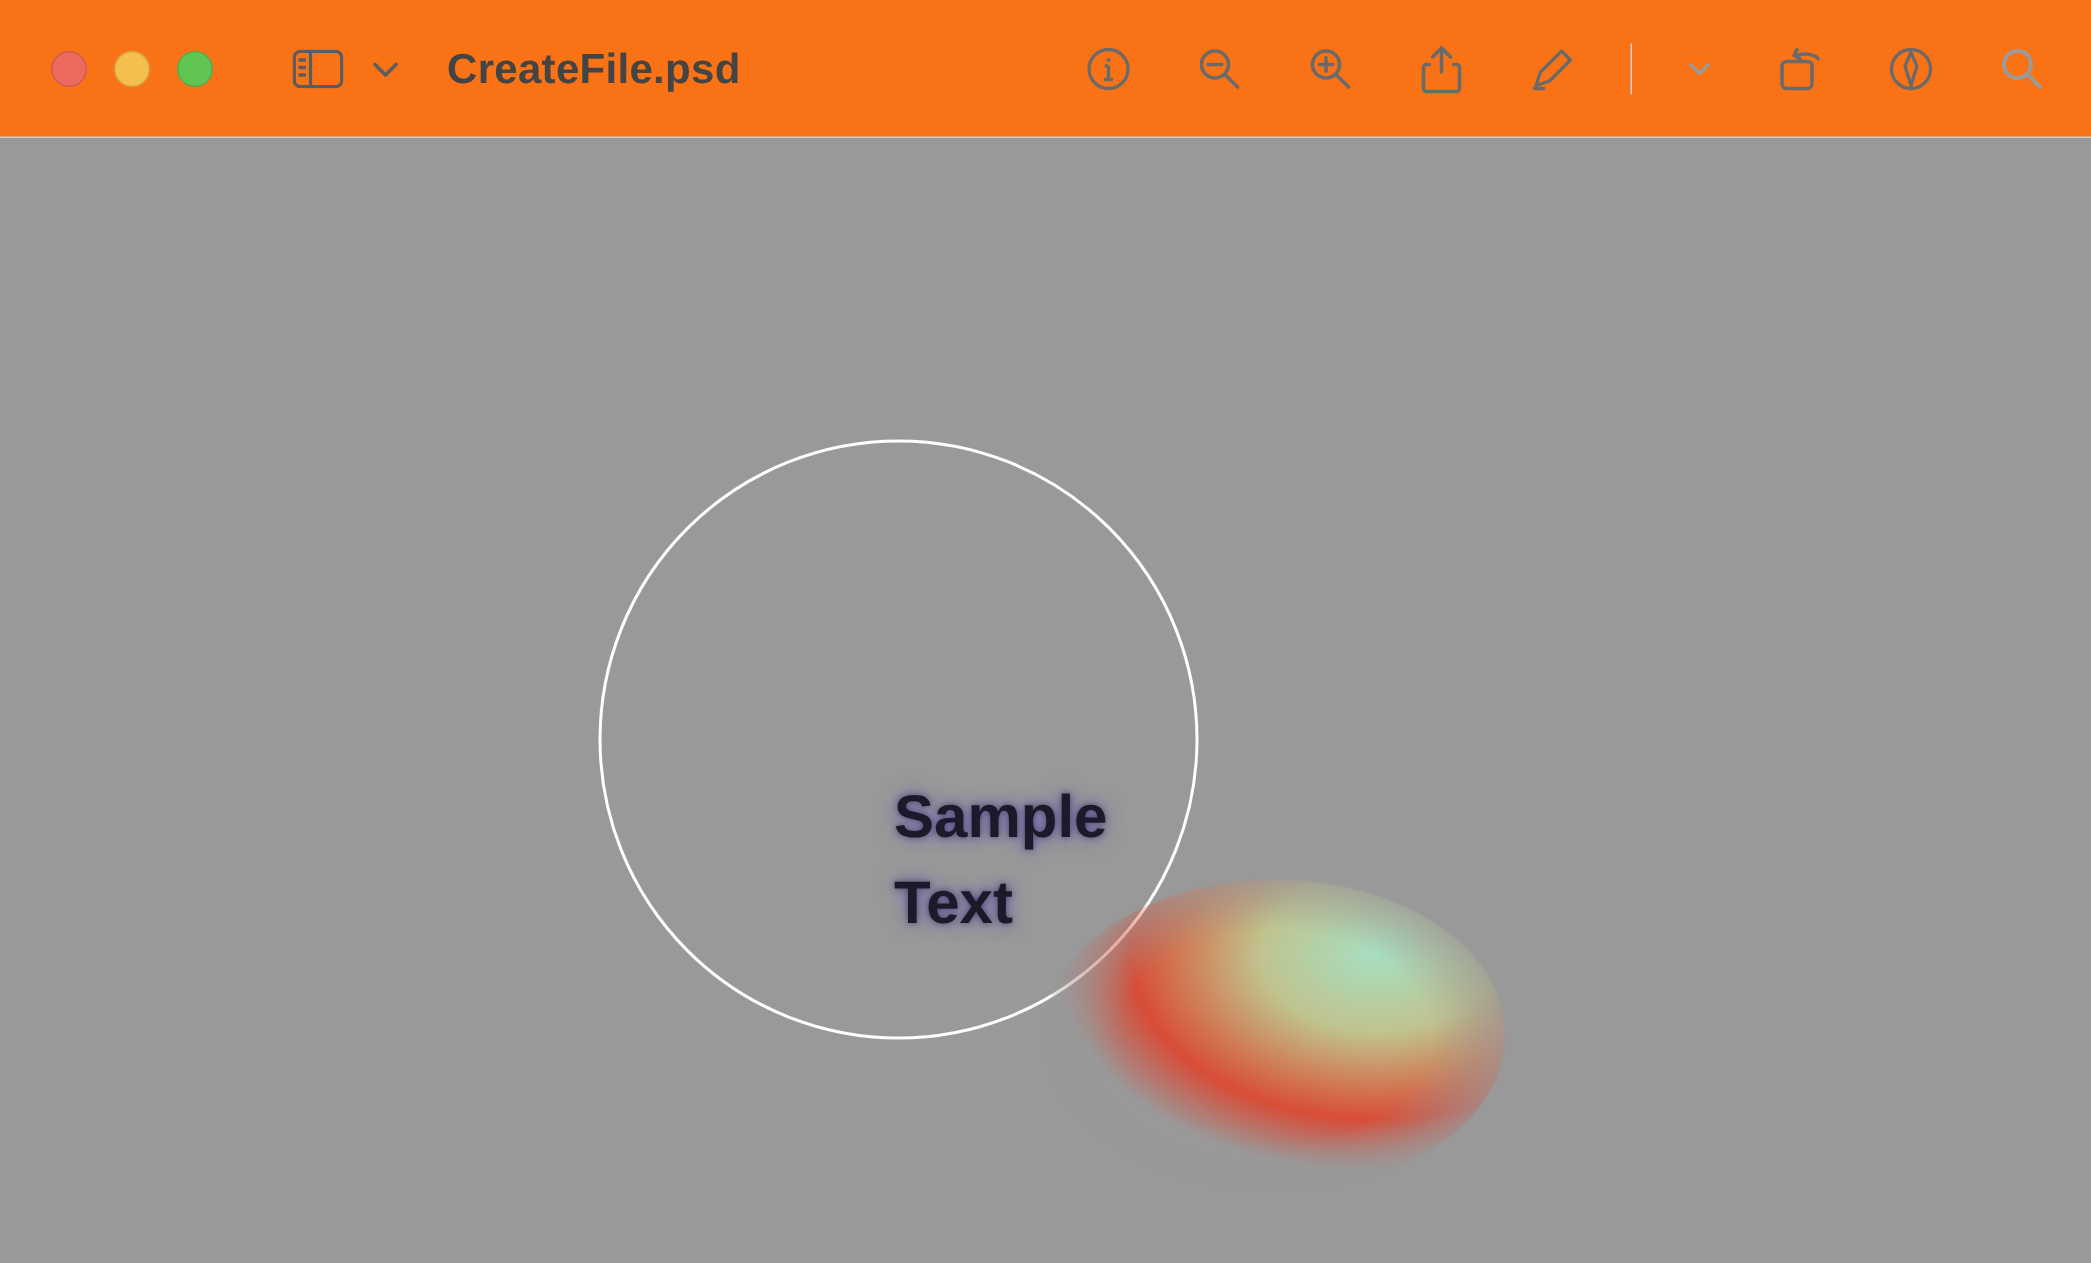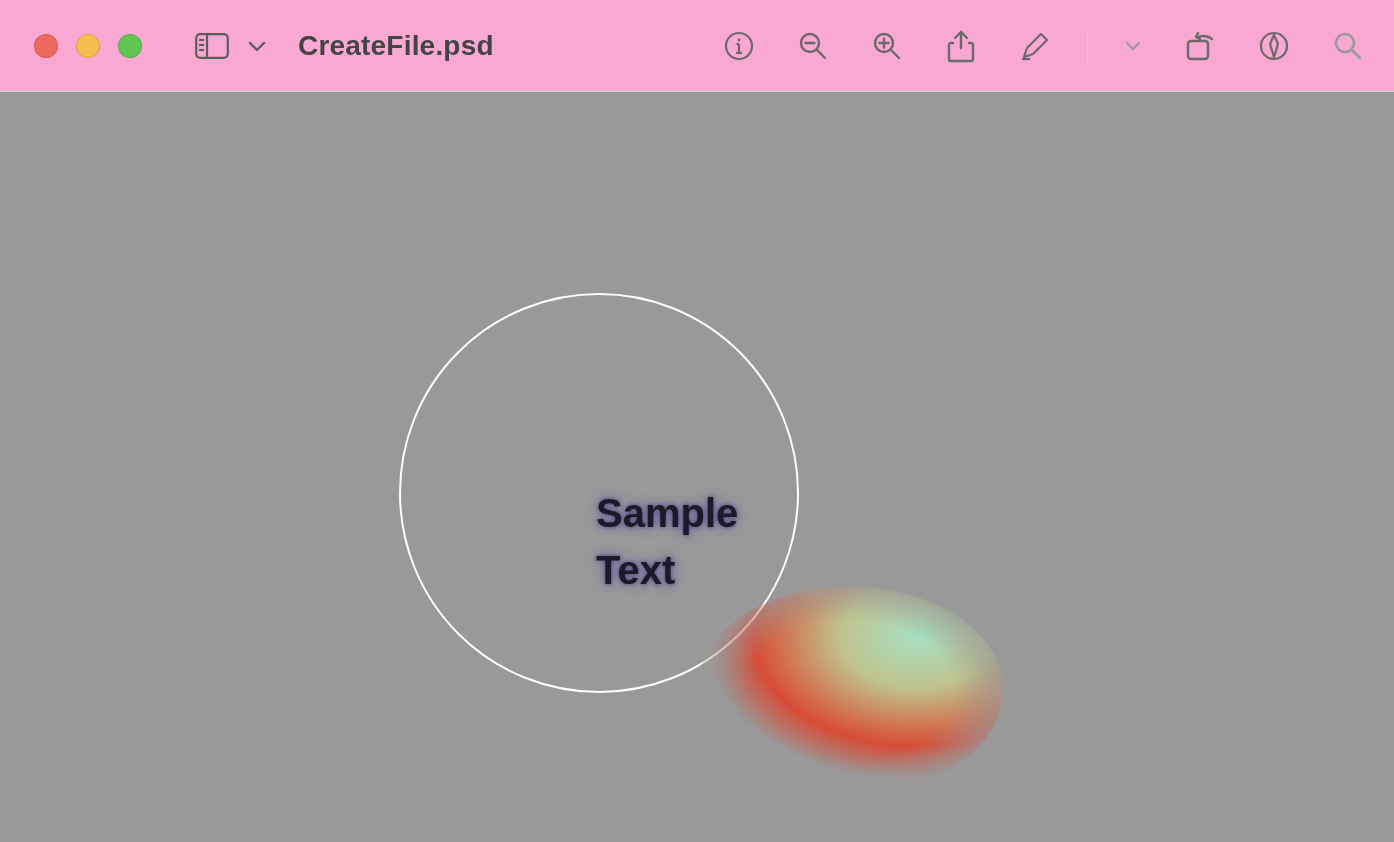--- a/index.html
+++ b/index.html
@@ -4,21 +4,21 @@
   <style>
     * { box-sizing: border-box; margin: 0; padding: 0; }
     html, body { width: 1394px; height: 842px; overflow: hidden; font-family: -apple-system, "Helvetica Neue", Arial, sans-serif; }
     body { background: #999999; }
 
     
     .titlebar {
       position: absolute;
       top: 0; left: 0; right: 0;
       height: 92px;
-      background: #f9a8d4;
+      background: #f97316;
       border-bottom: 1px solid #d0d0d0;
       display: flex;
       align-items: center;
     }
     .traffic-lights { display: flex; align-items: center; gap: 18px; margin-left: 34px; }
     .tl { width: 24px; height: 24px; border-radius: 50%; }
     .tl.red    { background: #ec6a5e; border: 1px solid rgba(0,0,0,0.12); }
     .tl.yellow { background: #f4bf4f; border: 1px solid rgba(0,0,0,0.12); }
     .tl.green  { background: #61c554; border: 1px solid rgba(0,0,0,0.12); }
 
@@ -42,20 +42,21 @@
     .sample-text {
       position: absolute;
       font-family: Verdana, "Geneva", Tahoma, sans-serif;
       font-weight: 700;
       font-size: 40px;
       line-height: 1.42;
       color: #1a1a2a;
       text-align: left;
       white-space: pre;
       text-shadow: 0 0 12px rgba(60,40,200,0.55), 0 0 4px rgba(0,0,0,0.45);
+      margin-top: 32px;
     }
     .grad-ellipse {
       position: absolute;
       border-radius: 50%;
       background: radial-gradient(ellipse 70% 70% at 72% 24%, #a6dfc2 0%, #c0c38e 36%, #d07c56 60%, #d84c37 76%, #999999 100%);
       filter: blur(1px);
       mask-image: radial-gradient(ellipse 56% 56% at 50% 50%, #000 60%, transparent 100%);
       -webkit-mask-image: radial-gradient(ellipse 56% 56% at 50% 50%, #000 60%, transparent 100%);
     }
   </style>

